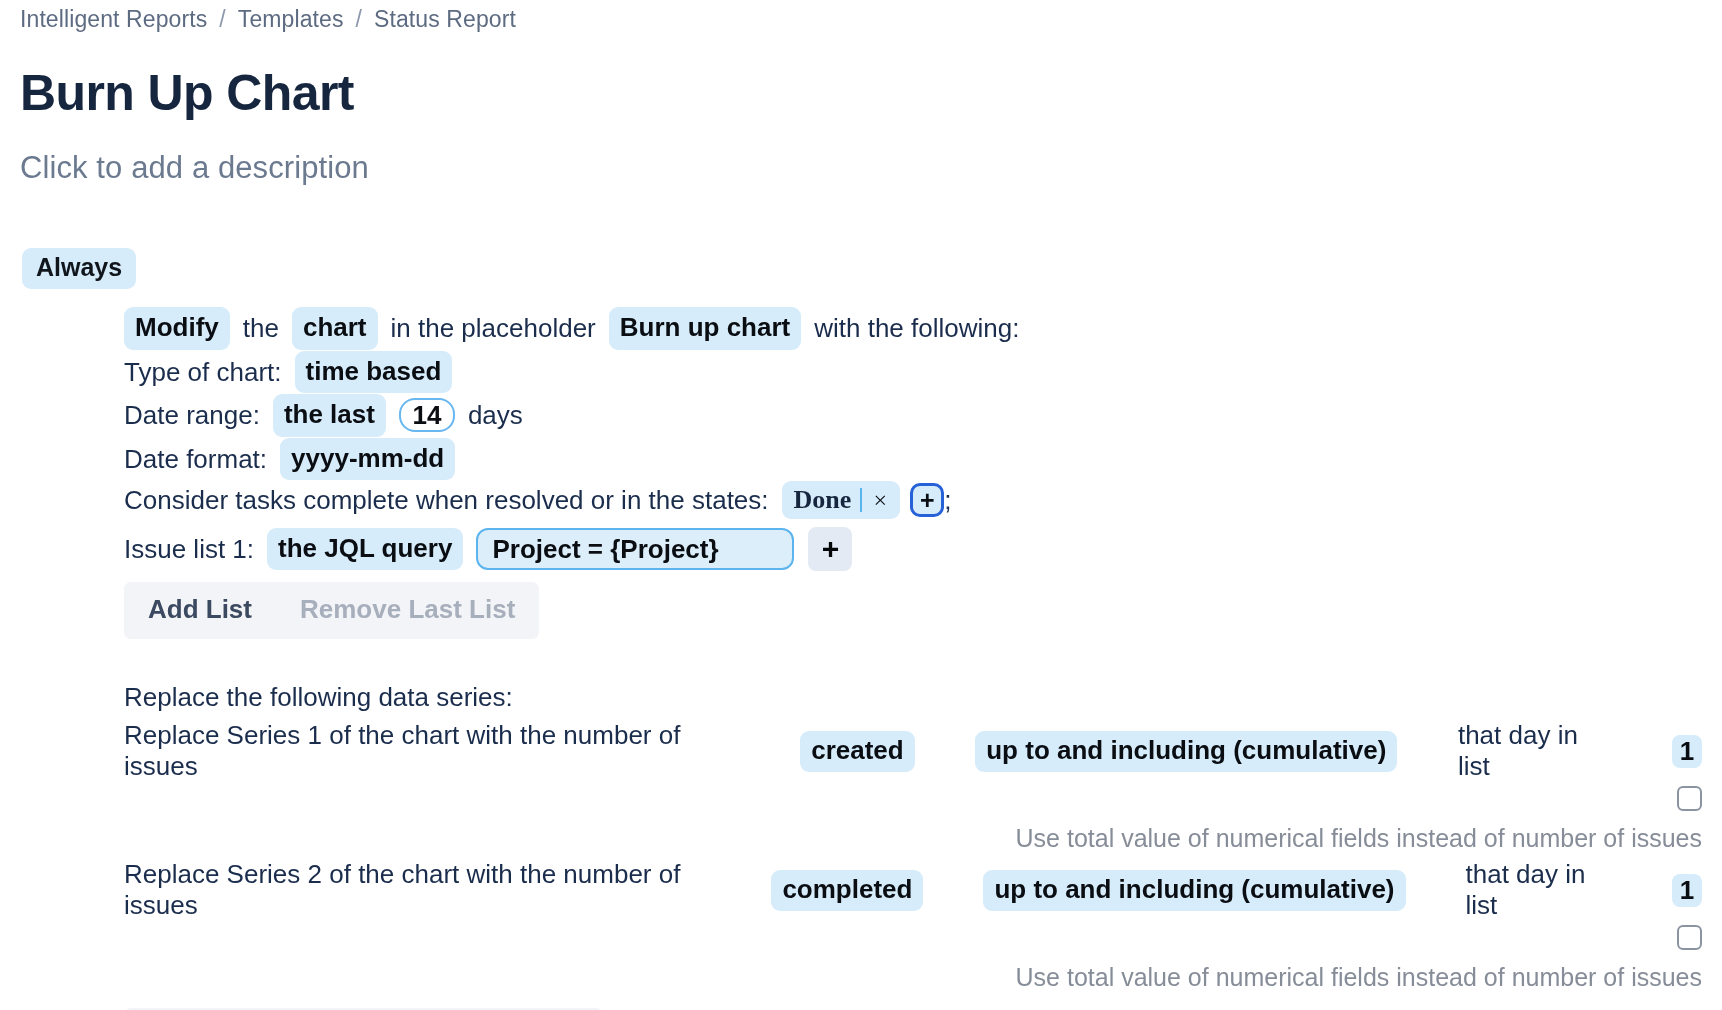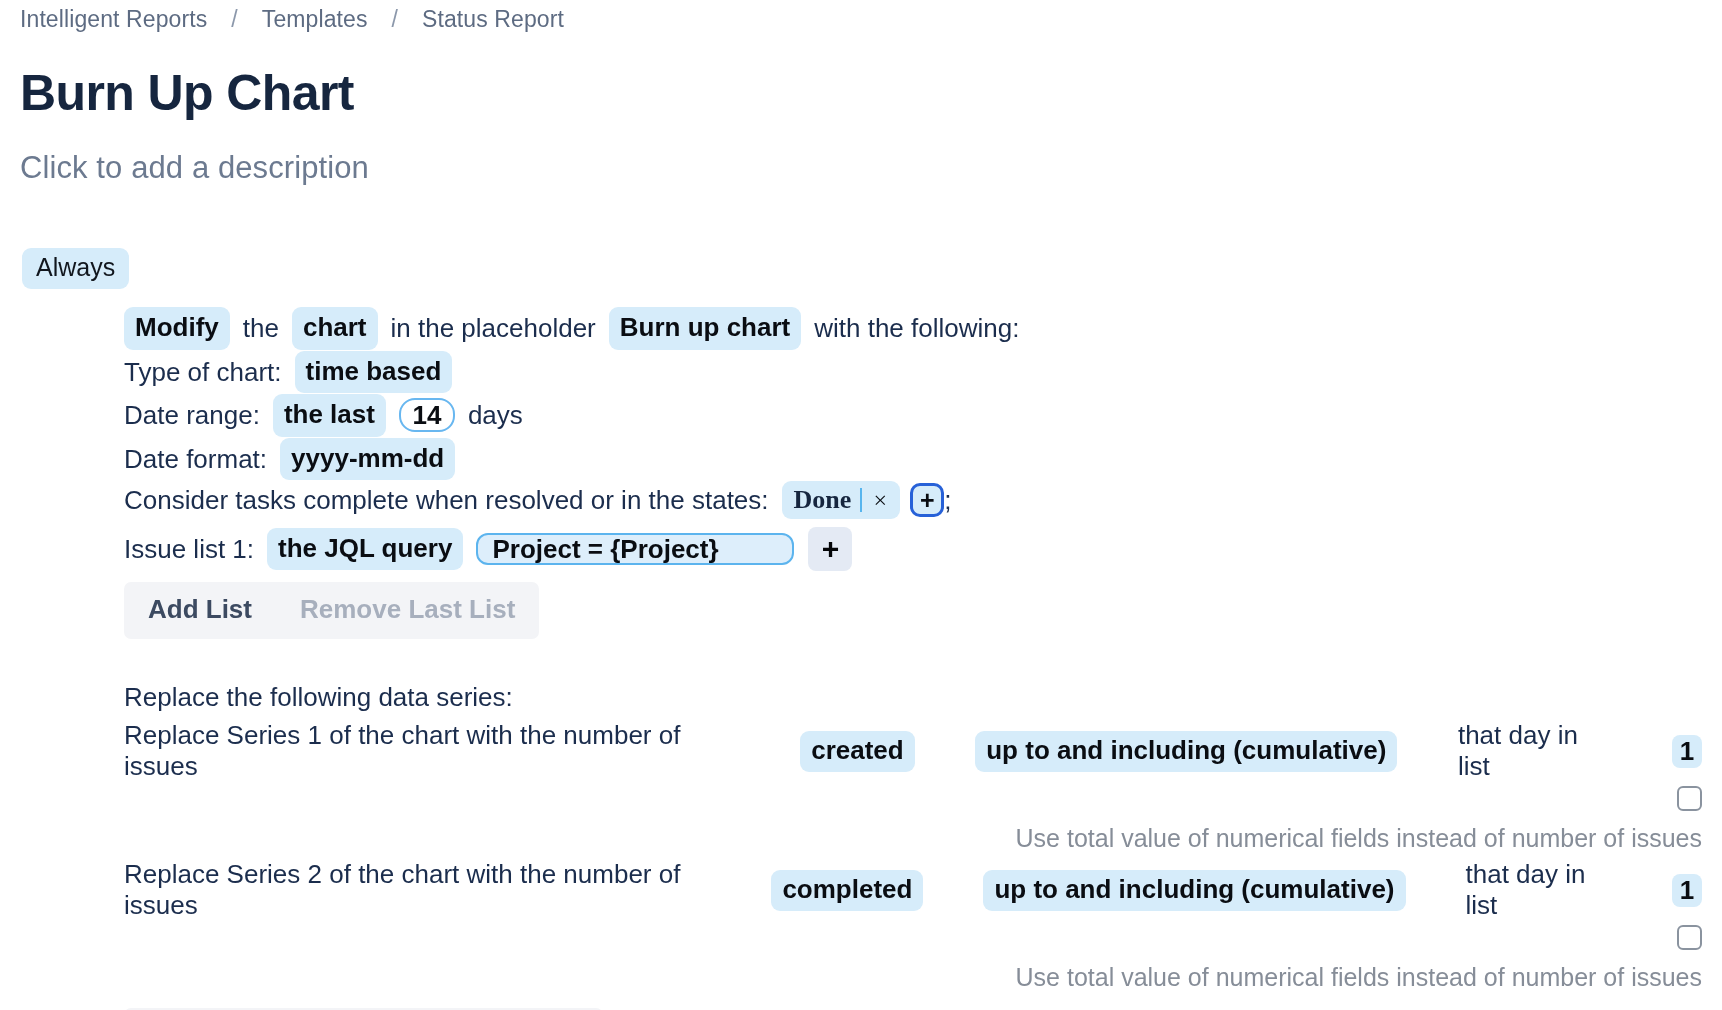--- a/index.html
+++ b/index.html
@@ -17,21 +17,21 @@
 
   .page {
     padding: 0 20px;
     box-sizing: border-box;
   }
 
   
   .breadcrumb {
     display: flex;
     align-items: center;
-    gap: 24px;
+    gap: 12px;
     padding-top: 6px;
     font-size: 23px;
     color: #5d6b82;
     letter-spacing: 0.1px;
   }
   .crumb {
     color: #5d6b82;
     text-decoration: none;
     white-space: nowrap;
   }
@@ -60,21 +60,21 @@
     margin-top: 62px;
   }
   .always-row {
     padding-left: 2px;
   }
   .chip-always {
     display: inline-block;
     background: #d6ecfa;
     color: #11161d;
     font-size: 25px;
-    font-weight: normal;
+    font-weight: bold;
     border-radius: 9px;
     padding: 5px 14px 7px 14px;
     line-height: 1.18;
   }
 
   .rule-body {
     margin-top: 18px;
     padding-left: 104px;
   }
 
@@ -191,21 +191,21 @@
     font-family: "Liberation Sans", sans-serif;
   }
 
   
   .jql-input {
     display: inline-flex;
     align-items: center;
     background: #ddeefb;
     border: 2px solid #5cb4ee;
     border-radius: 12px;
-    height: 32px;
+    height: 42px;
     width: 318px;
     padding: 0 14px;
     box-sizing: border-box;
     color: #0a0d12;
     font-weight: bold;
     font-size: 26px;
     font-family: "Liberation Sans", sans-serif;
     outline: none;
   }
 

